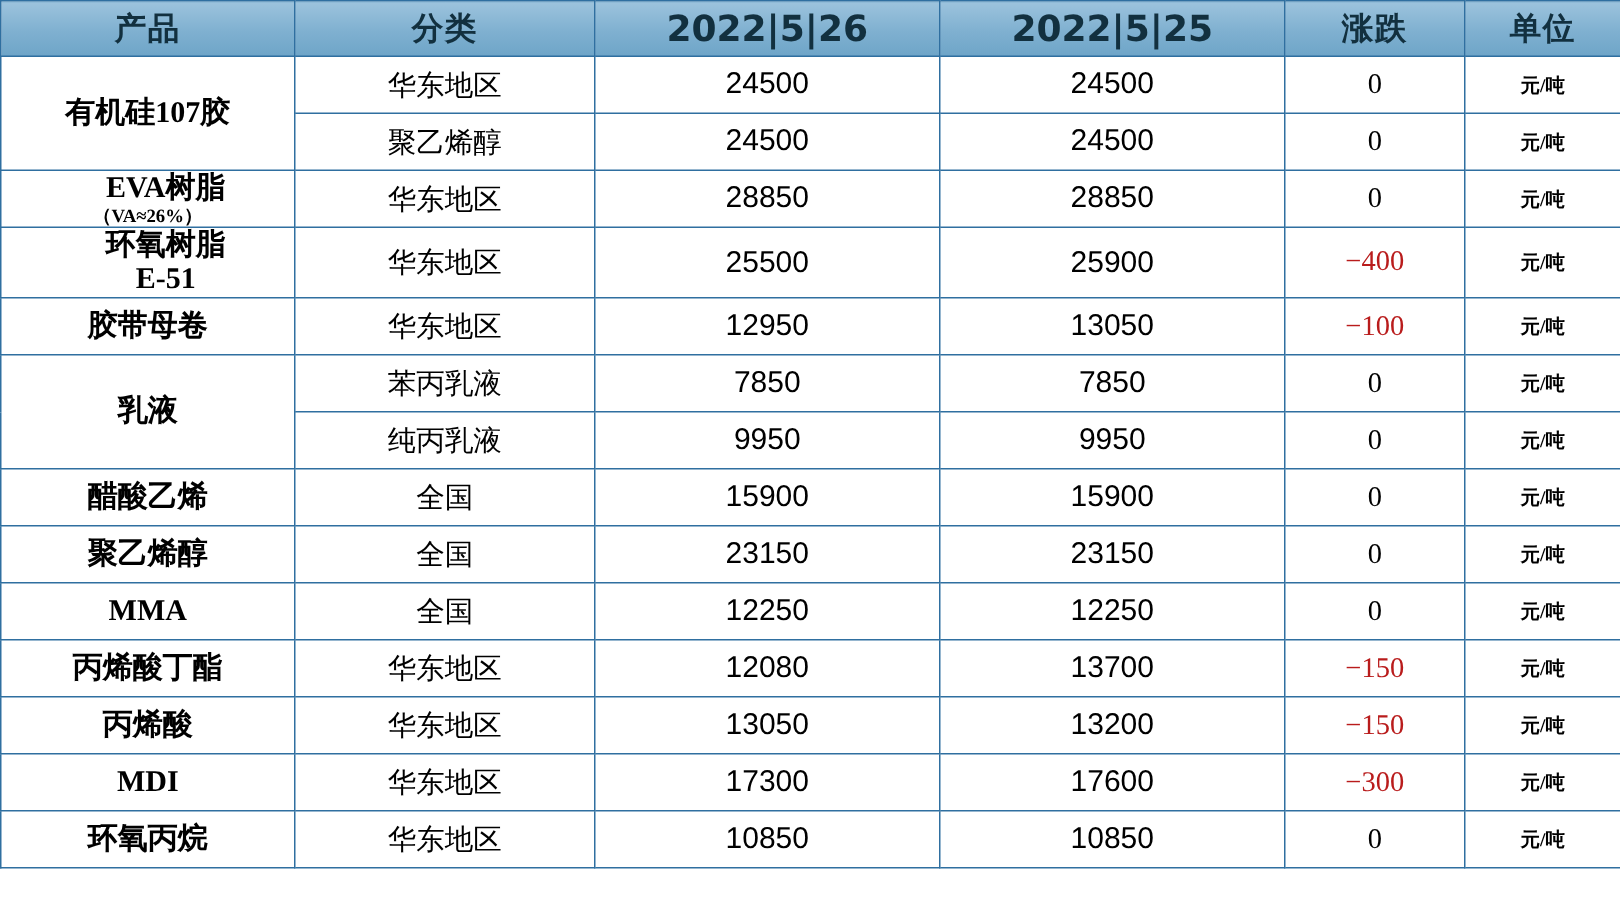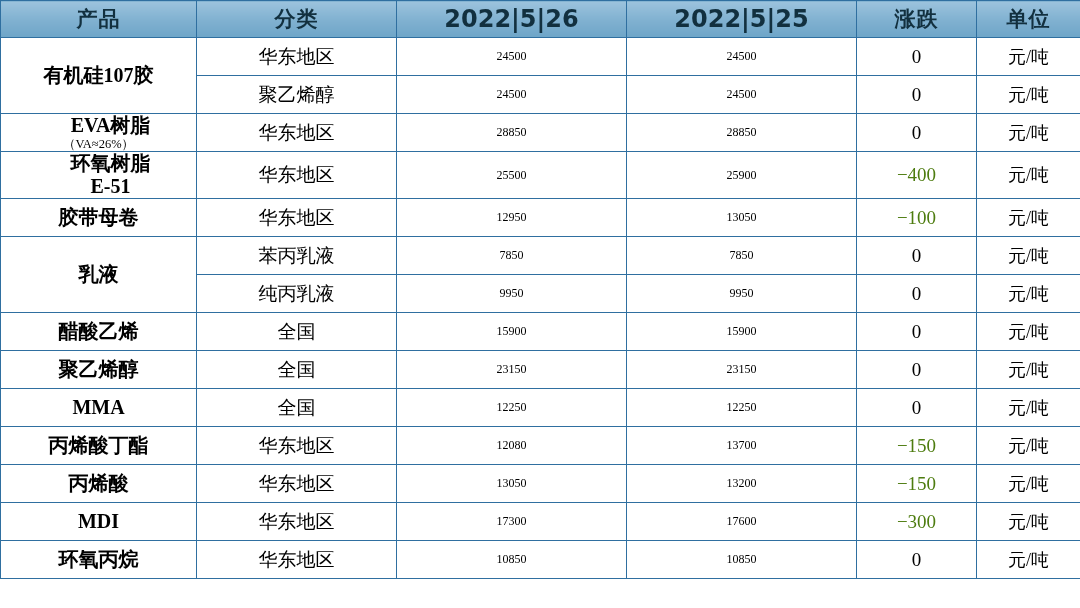--- a/index.html
+++ b/index.html
@@ -53,44 +53,44 @@
     height: 37px;
   }
   td.product {
     font-weight: bold;
     font-size: 20px;
     line-height: 1.15;
   }
   td.product .sub {
     display: block;
     font-size: 12.5px;
-    font-weight: normal;
+    font-weight: bold;
     letter-spacing: 0px;
   }
   td.product .ln2 {
     display: block;
     padding-left: 24px;
   }
   td.category {
     font-size: 19px;
     margin-left: 37px;
   }
   td.price {
-    font-size: 12px;
-    font-family: Liberation Serif, serif;
+    font-size: 20px;
+    font-family: Liberation Sans, sans-serif;
   }
   td.change {
     font-size: 19px;
   }
   td.change.down {
-    color: #4d7c0f;
+    color: #b91c1c;
   }
   td.unit {
-    font-size: 18px;
-    font-weight: normal;
+    font-size: 13px;
+    font-weight: bold;
   }
 </style>
 </head>
 <body>
 
 <table id="price-table">
   <colgroup>
     <col class="c0">
       <col class="c1">
       <col class="c2">

